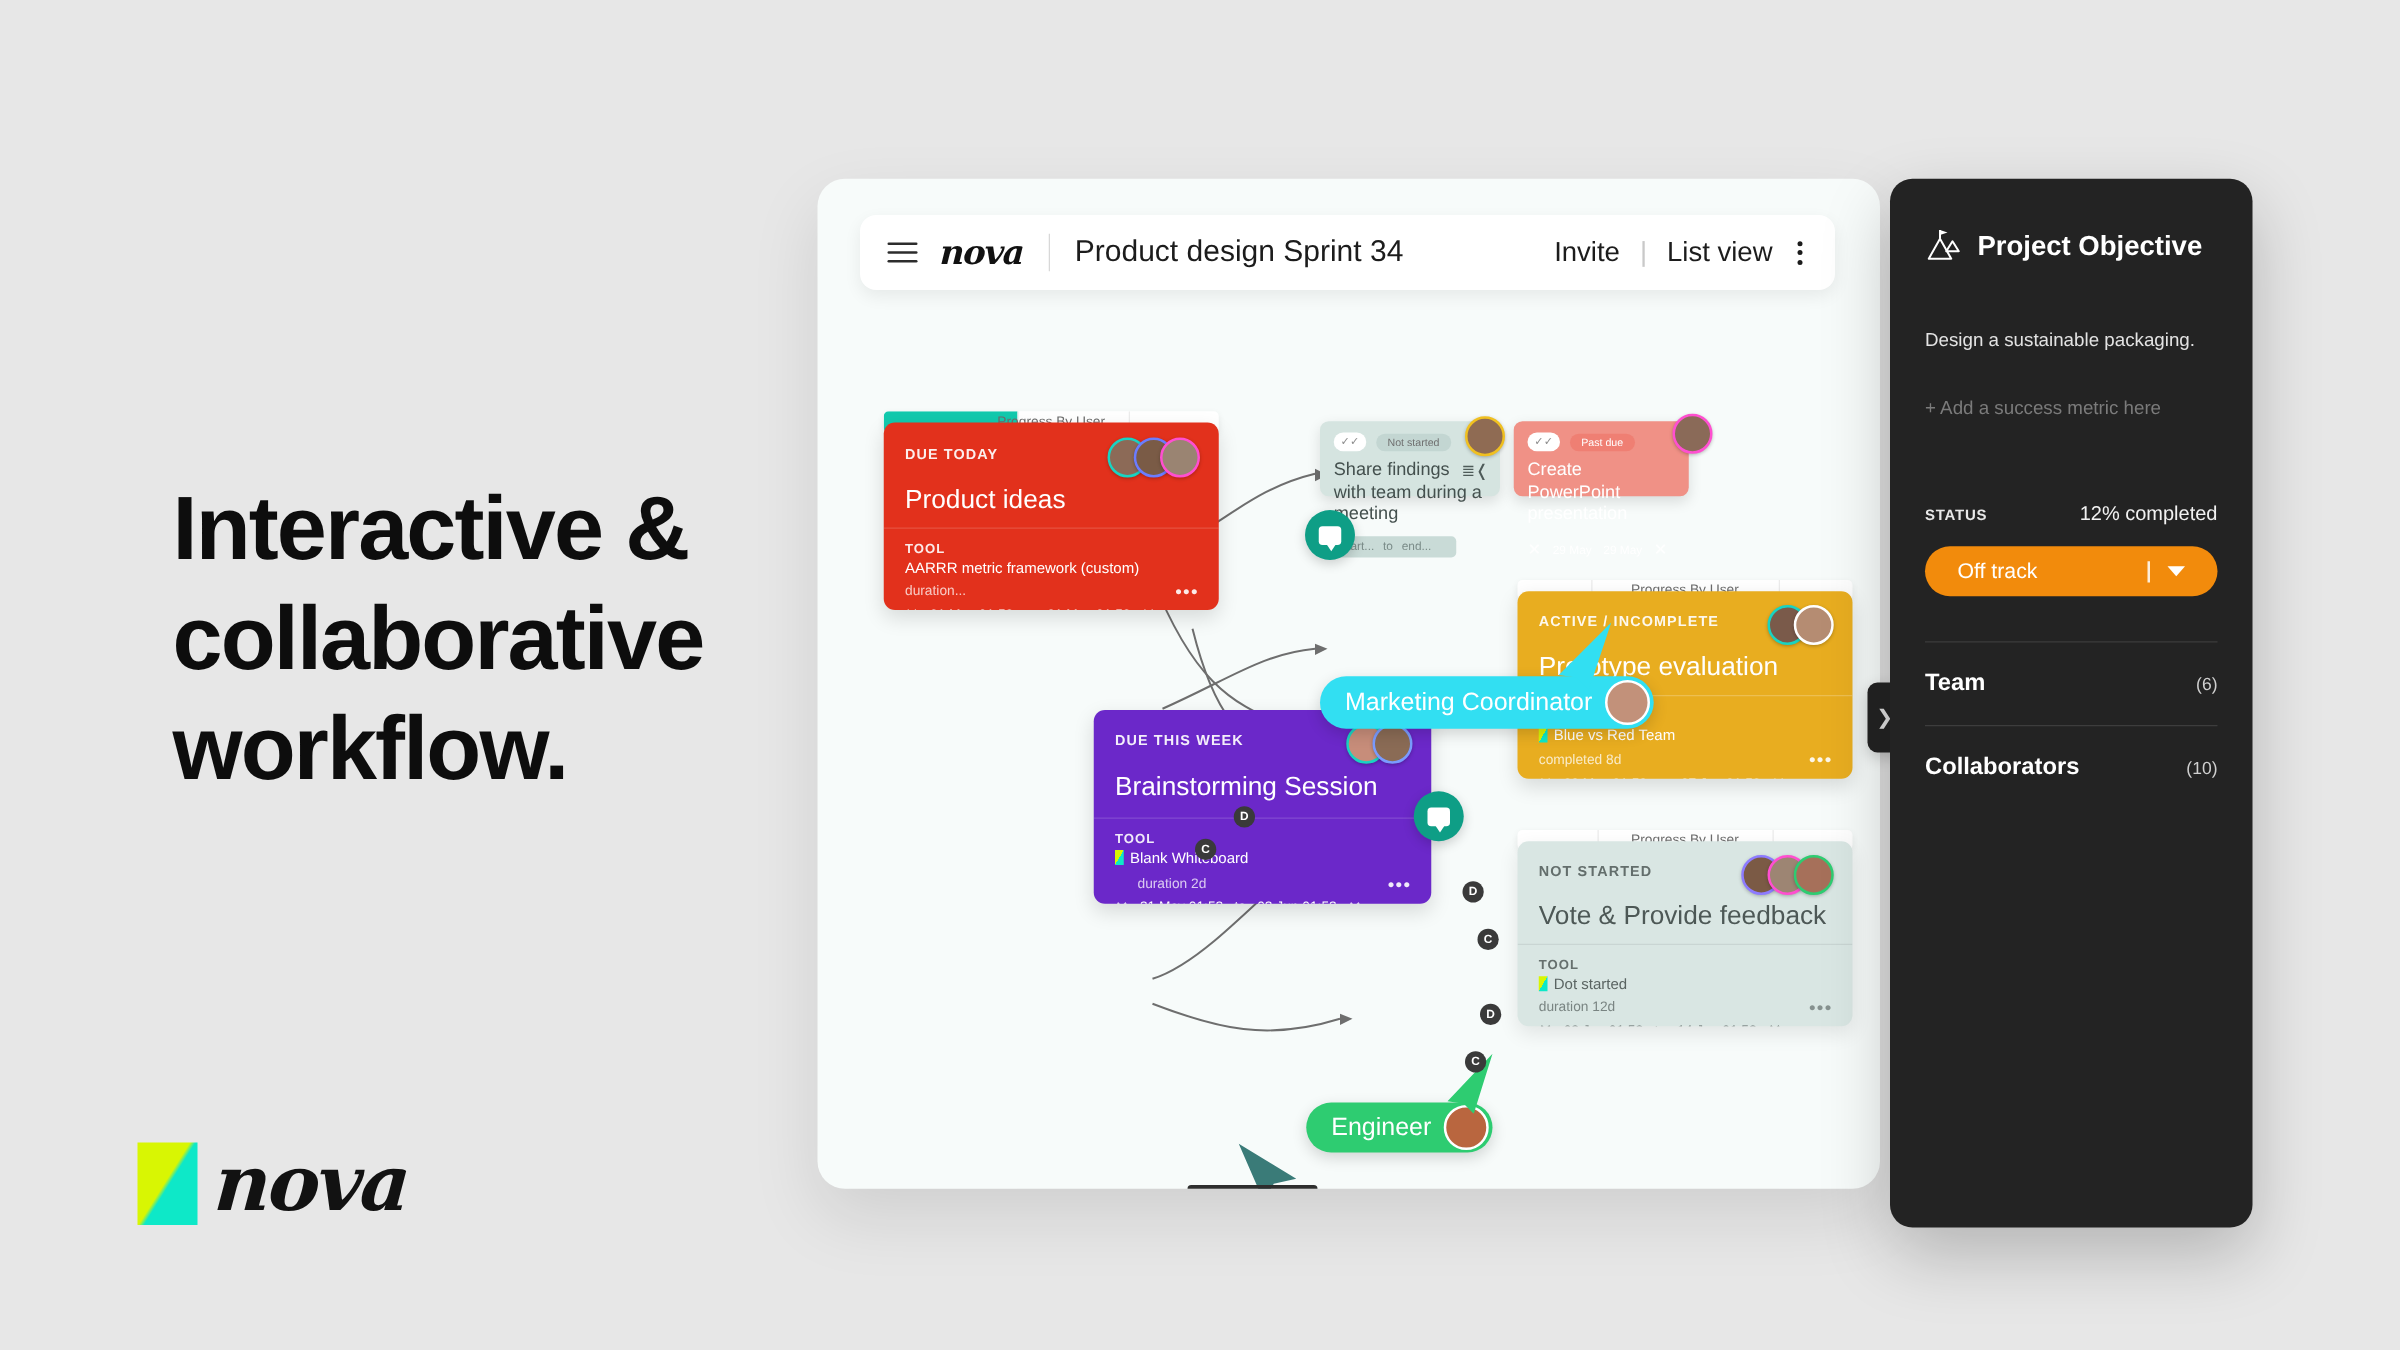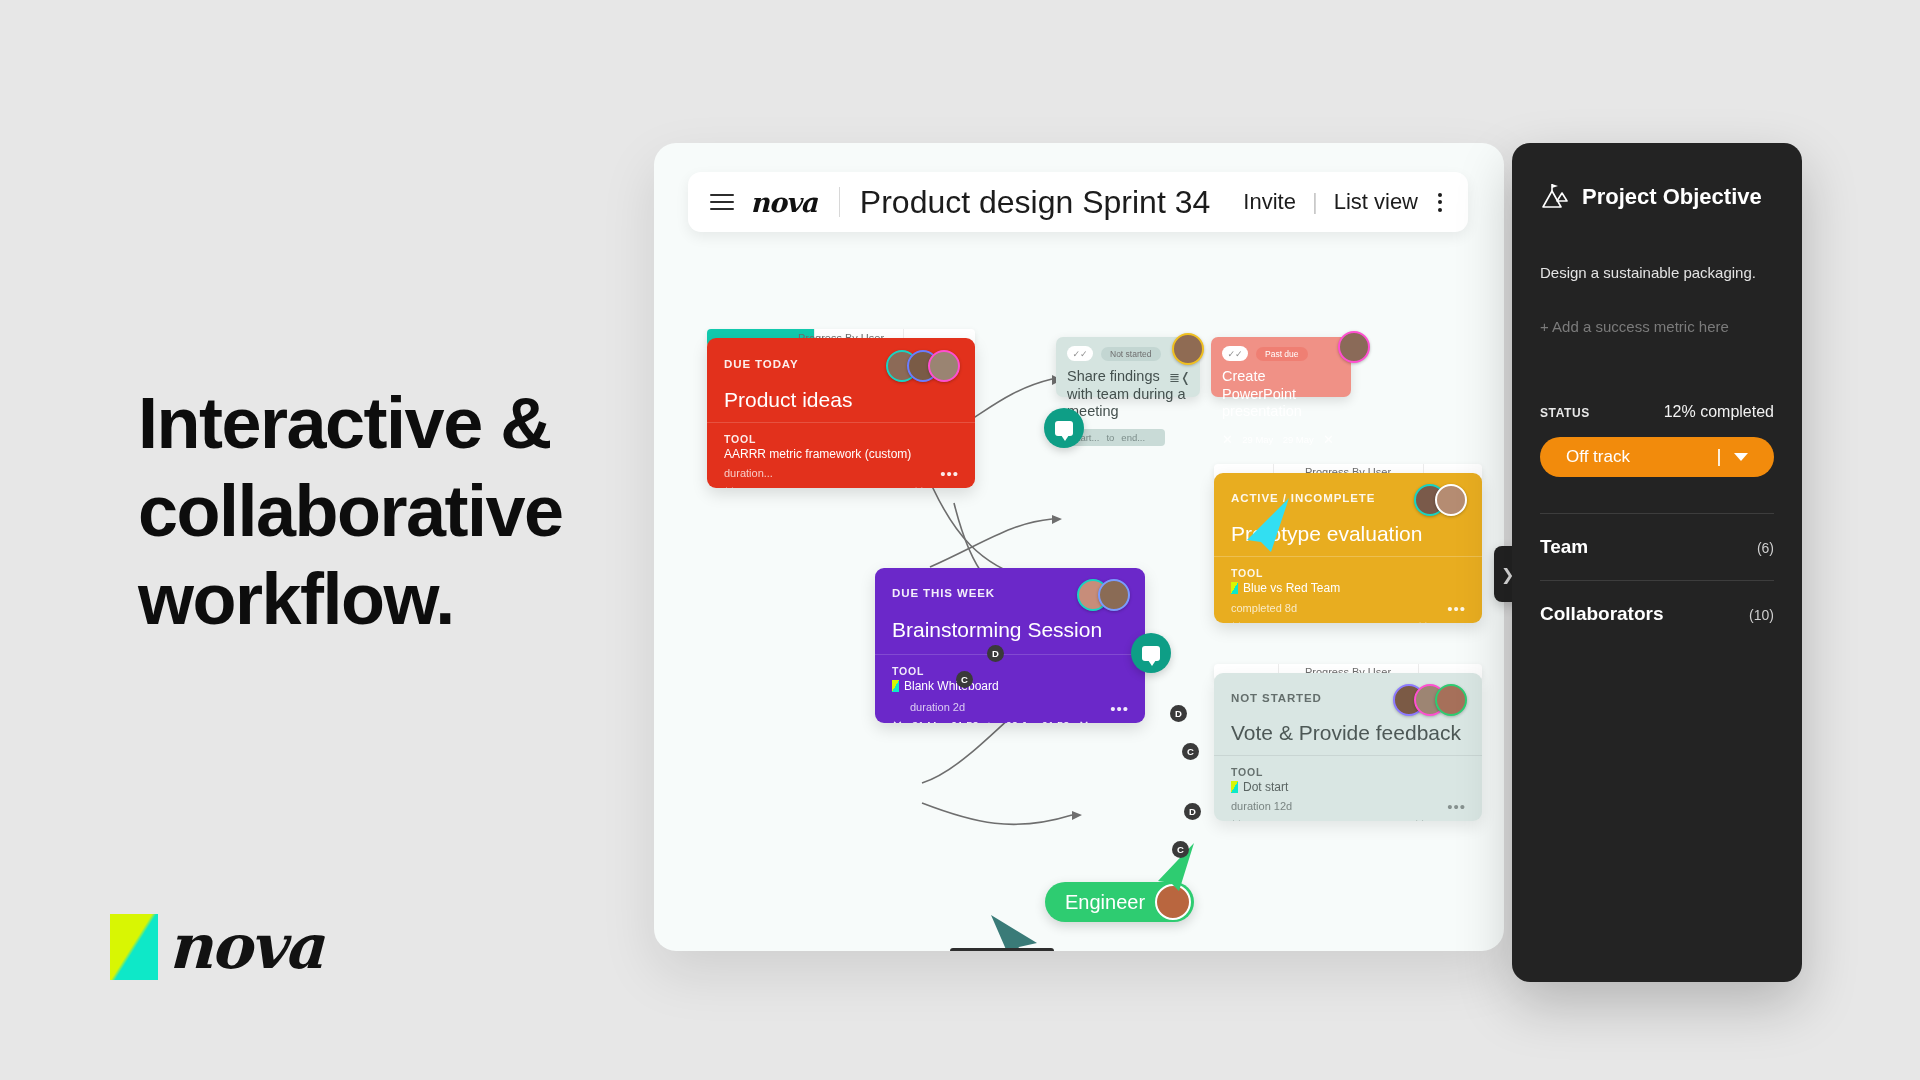--- a/index.html
+++ b/index.html
@@ -45,21 +45,21 @@
     box-shadow:0 5px 14px rgba(0,0,0,.07);
     display:flex; align-items:center; padding:0 22px;
   }
   .hamb{width:24px;height:16px;display:flex;flex-direction:column;justify-content:space-between;}
   .hamb i{display:block;height:2px;background:#2c2c2c;border-radius:1px;}
   .brand{
     font-family:"DejaVu Serif",serif; font-style:italic; font-weight:bold;
     font-size:27px; color:#111; margin-left:18px; letter-spacing:-1px; transform:skewX(-3deg);
   }
   .vsep{width:1px;height:30px;background:#d8d8d8;margin:0 20px;}
-  .doctitle{font-size:32px;color:#1c1c1c;}
+  .doctitle{font-size:24px;color:#1c1c1c;}
   .topright{margin-left:auto;display:flex;align-items:center;gap:16px;font-size:22px;color:#1c1c1c;}
   .topright .bar{color:#c9c9c9;}
   .dots3{display:flex;flex-direction:column;gap:3.5px;padding:0 4px;}
   .dots3 i{width:4px;height:4px;border-radius:50%;background:#1c1c1c;display:block;}
 
   .phase{position:absolute;left:54px;top:283px;font-size:23px;color:#24292b;}
 
   
   .canvas{position:absolute;inset:0;}
   .canvas svg{position:absolute;inset:0;width:100%;height:100%;overflow:visible;}
@@ -301,21 +301,21 @@
     <div class="avatars" style="right:15px;top:11px;">
       <div class="av" style="border-color:#8d7bff;background:#7b5a45;"></div>
       <div class="av" style="border-color:#ff4fd0;background:#9d8573;"></div>
       <div class="av" style="border-color:#2ecc71;background:#a6705a;"></div>
     </div>
     <div class="c-title" style="position:absolute;left:17px;top:48px;color:#4d5856;">Vote &amp; Provide feedback</div>
     <div class="divline" style="top:82px;background:rgba(0,0,0,.07);"></div>
     <div class="c-toollbl" style="position:absolute;left:17px;top:93px;">TOOL</div>
     <div class="c-tool" style="position:absolute;left:17px;top:107px;">
       <i class="swatch"></i>
-      <span>Dot start</span>
+      <span>Dot started</span>
     </div>
     <div class="c-dur" style="position:absolute;left:17px;top:127px;">duration 12d</div>
     <div class="c-dates" style="position:absolute;left:17px;top:144px;">
       <span class="xmark">✕</span>
       <span>02 Jun 01:52</span>
       <span>to</span>
       <span>14 Jun 01:52</span>
       <span class="xmark">✕</span>
     </div>
     <div class="c-more" style="bottom:6px;color:#7d8886;">•••</div>
@@ -355,20 +355,24 @@
     <div class="av" style="border-color:#ff4fd0;background:#8a6a58;"></div>
   </div>
 
   <div class="cbub" style="left:390px;top:265px;">
     <div class="b"></div>
   </div>
   <div class="cbub" style="left:477px;top:490px;">
     <div class="b"></div>
   </div>
 
+  <div class="cursor" style="left:402px;top:398px;background:#32dff2;">
+    <span class="nm">Marketing Coordinator</span>
+    <span class="pic" style="background:#c2917a;"></span>
+  </div>
   <svg style="position:absolute;left:585px;top:355px;width:60px;height:55px;">
     <path d="M50,0 L8,42 L22,44 L32,54 Z" fill="#32dff2"></path>
   </svg>
 
   <div class="cursor" style="left:391px;top:739px;background:#2ecc71;height:40px;">
     <span class="nm">Engineer</span>
     <span class="pic" style="background:#b9663f;"></span>
   </div>
   <svg style="position:absolute;left:498px;top:700px;width:50px;height:48px;">
     <path d="M42,0 L6,38 L19,40 L27,48 Z" fill="#2ecc71"></path>

